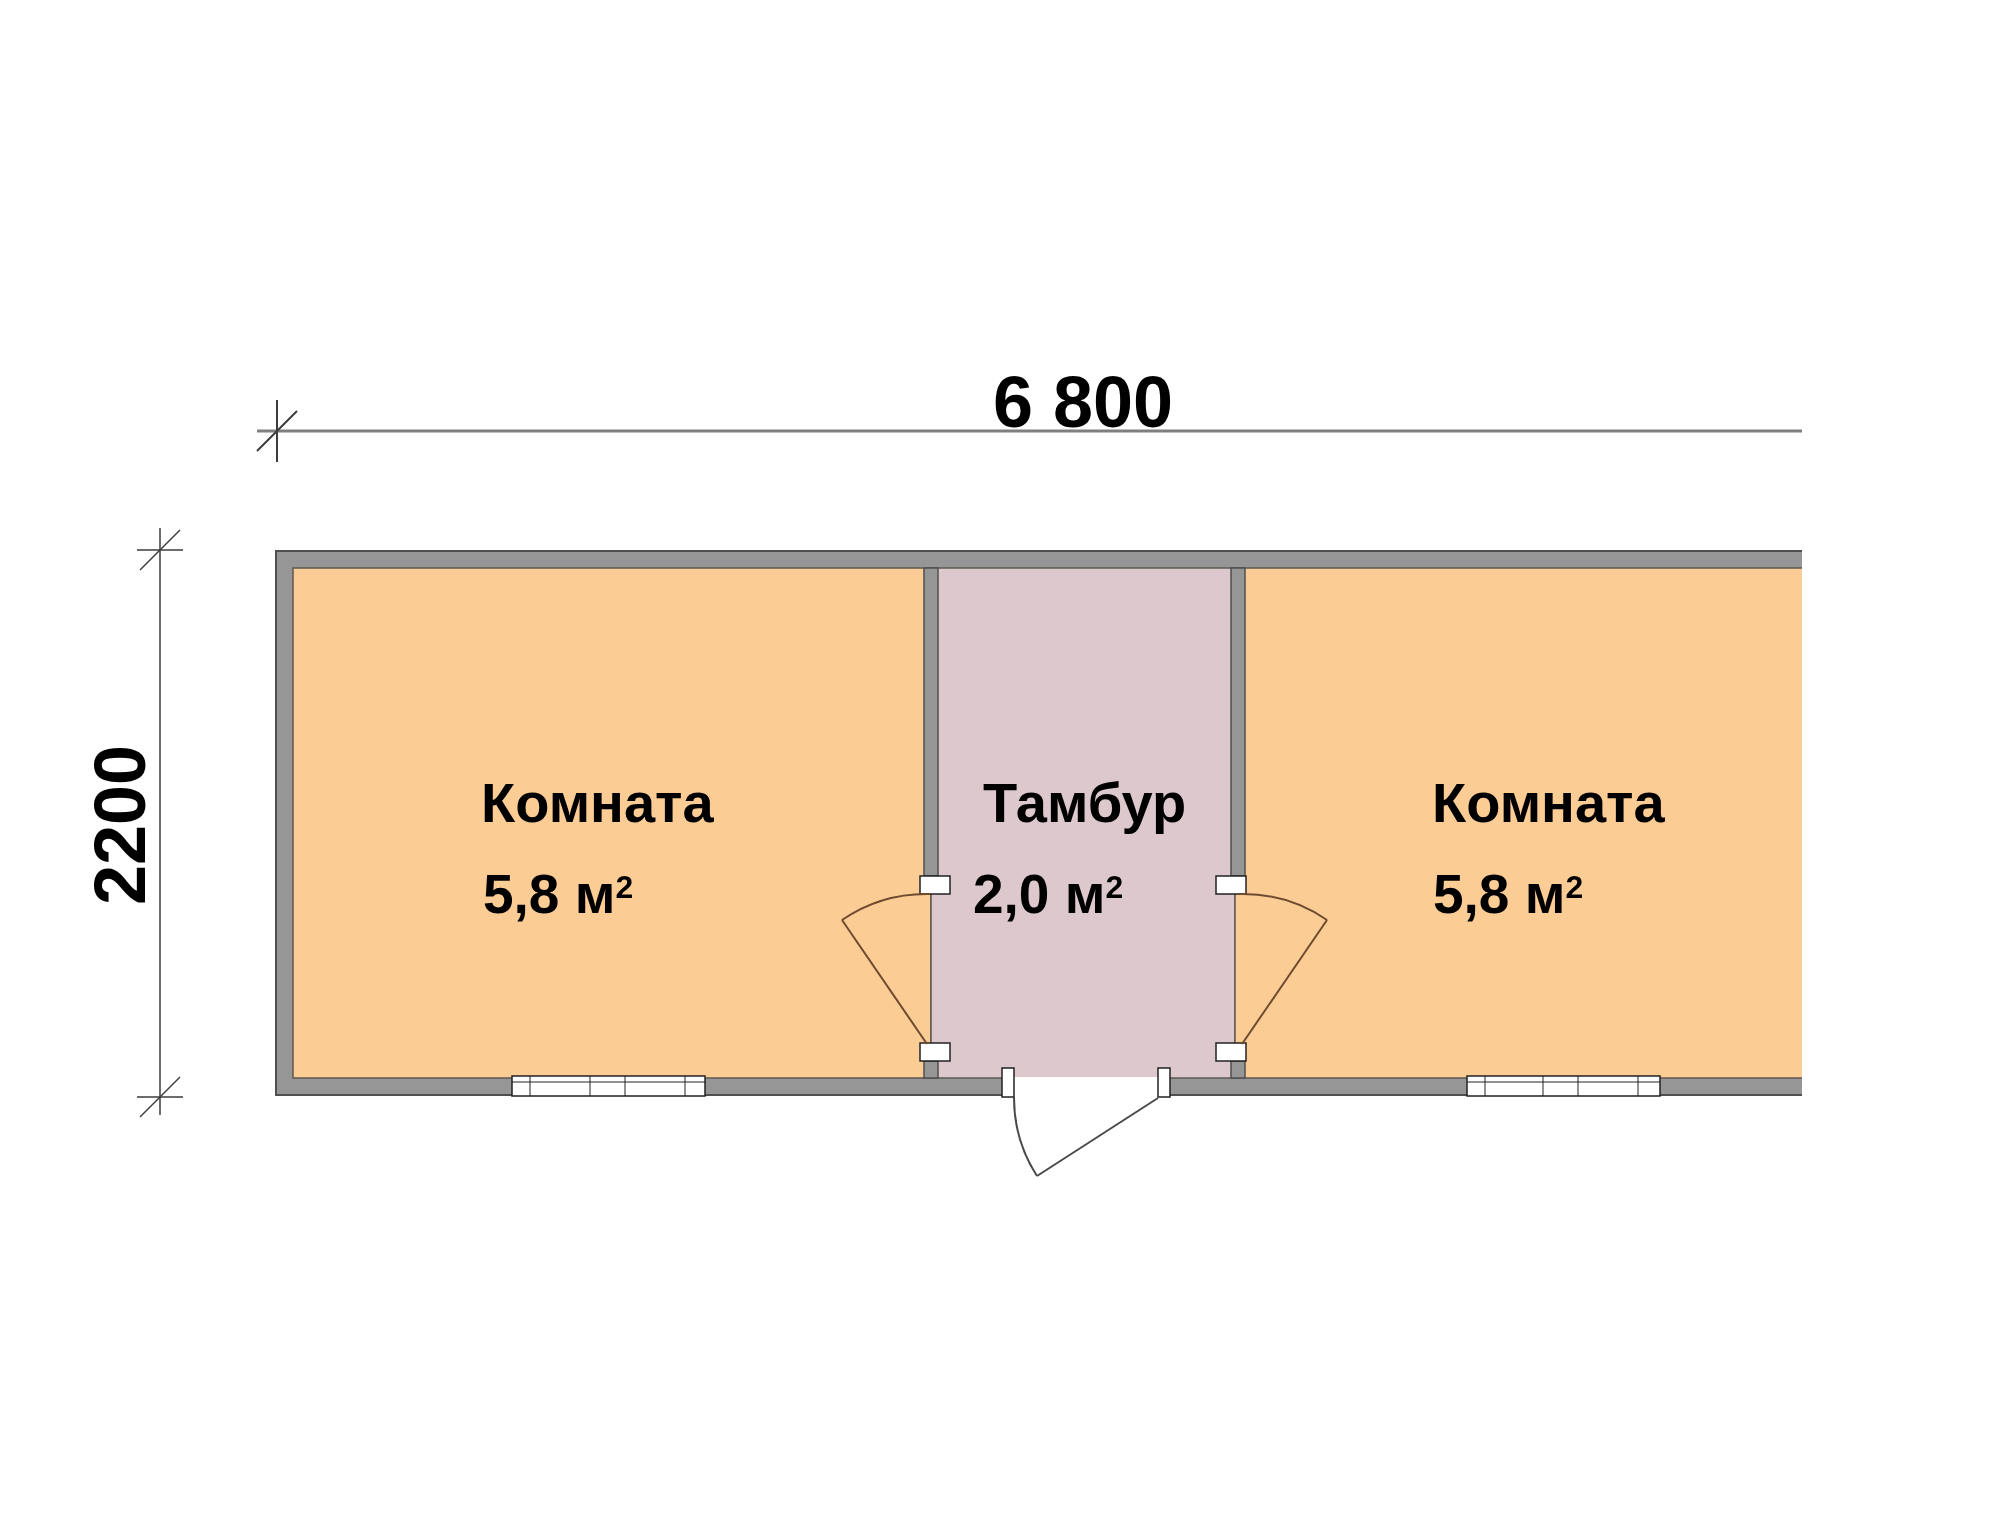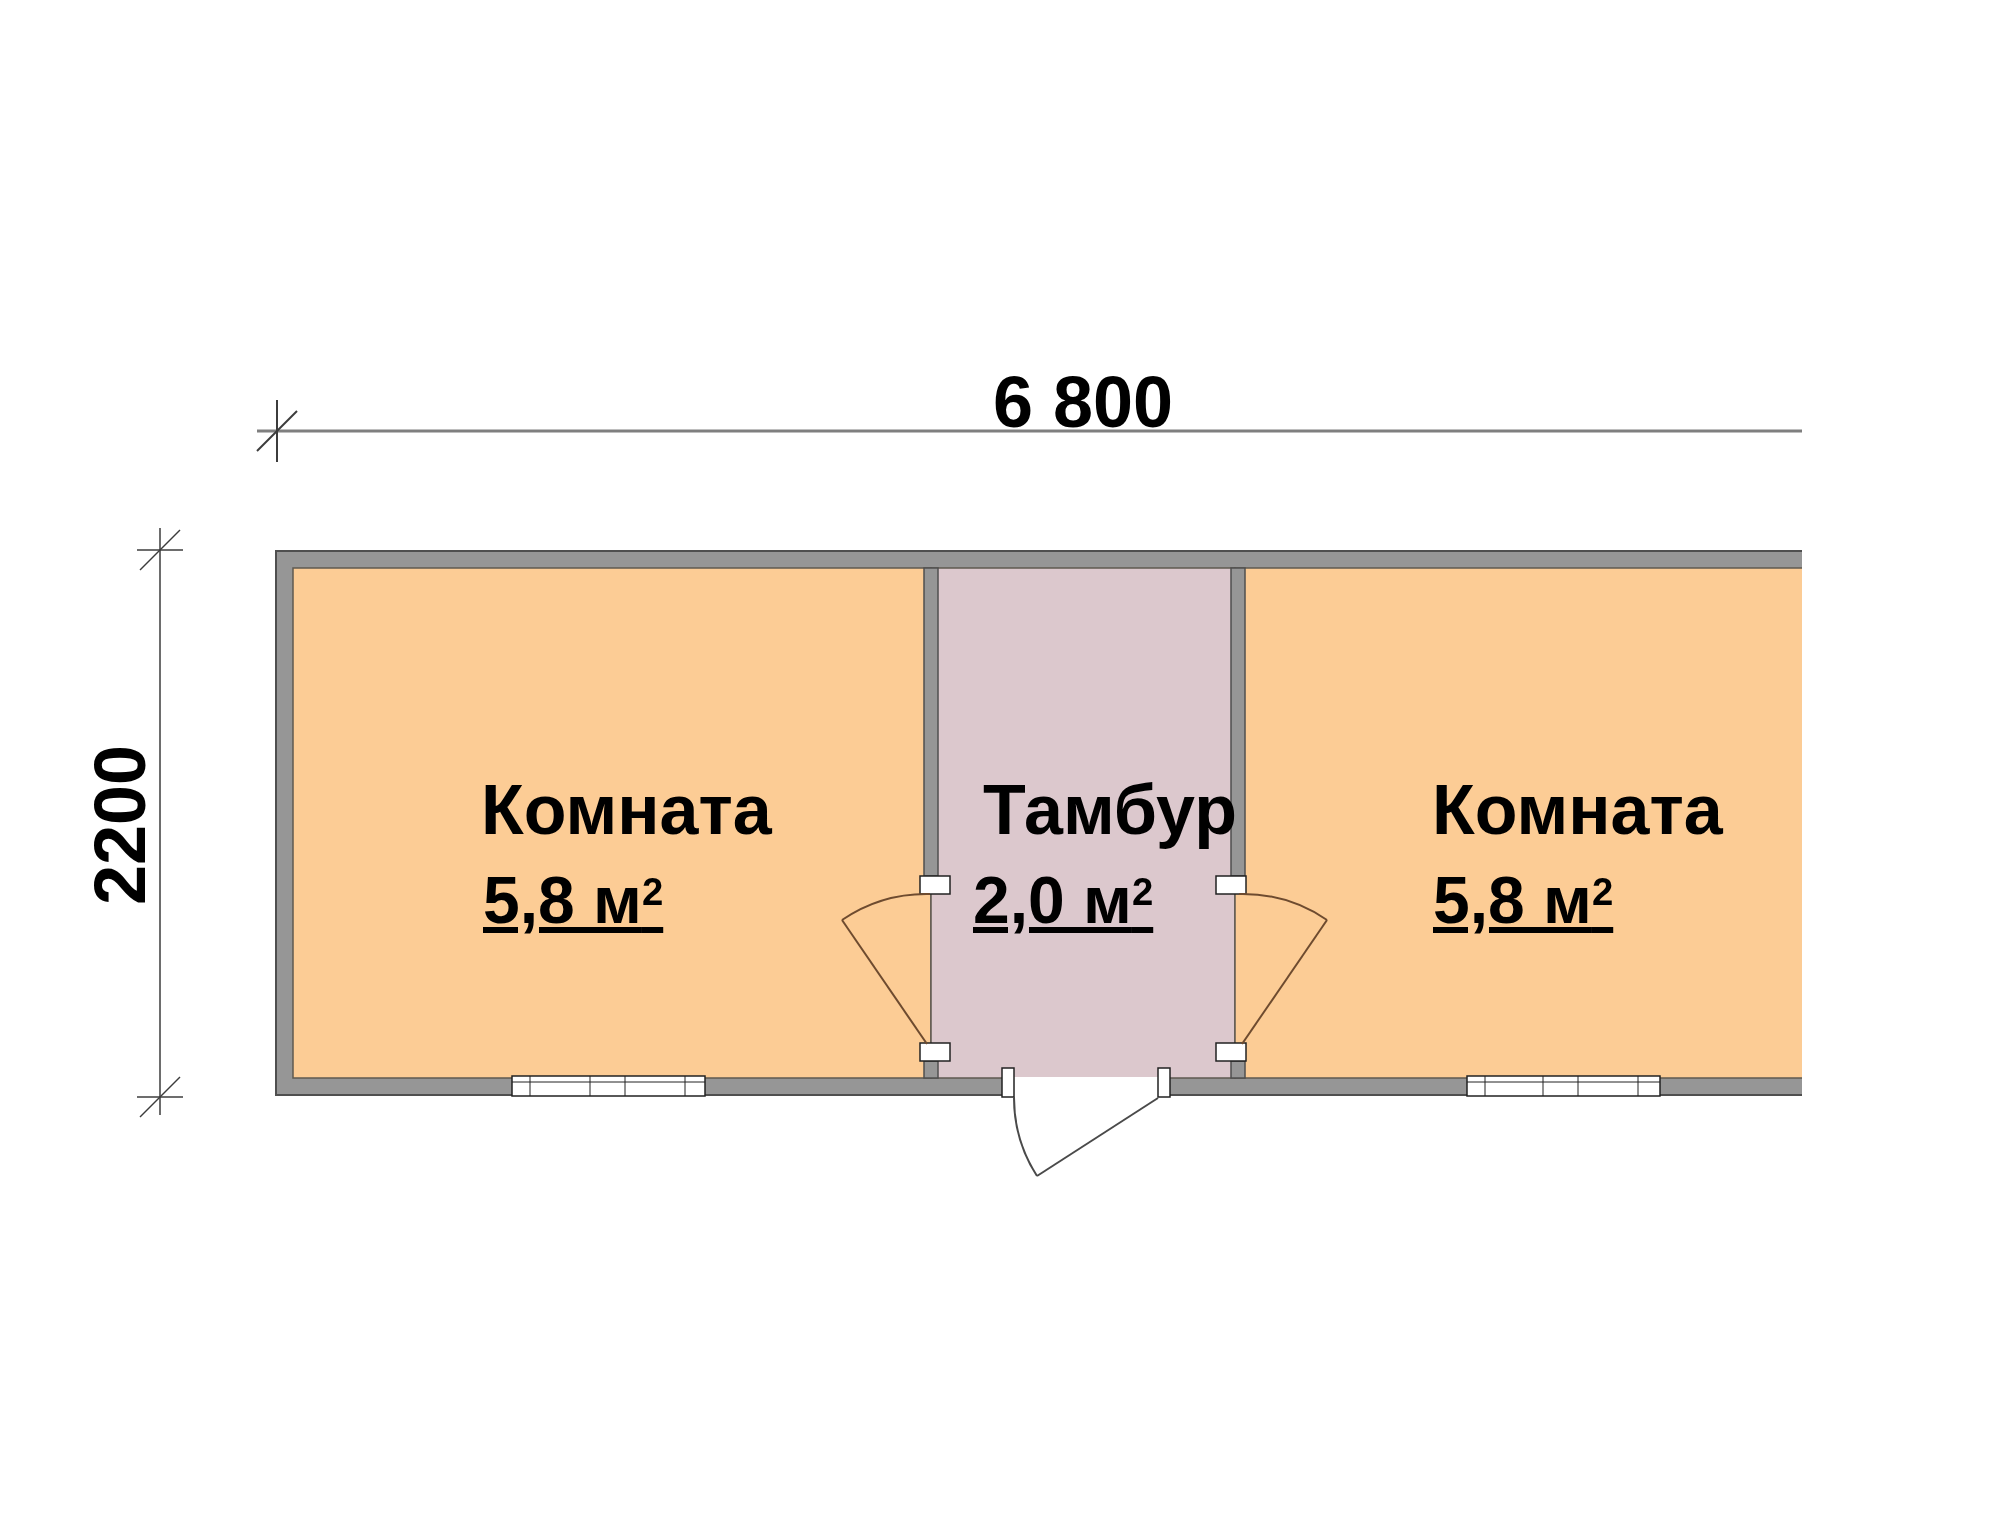--- a/index.html
+++ b/index.html
@@ -1,22 +1,22 @@
 <!DOCTYPE html>
 <html><head>
 <meta charset="utf-8">
 <style>
   html,body{margin:0;padding:0;background:#ffffff;}
   #canvas{position:relative;width:1802px;height:1539px;background:#ffffff;overflow:hidden;
           font-family:"Liberation Sans",sans-serif;}
   #plan-svg{position:absolute;left:0;top:0;}
   .label{position:absolute;font-family:"Liberation Sans",sans-serif;font-weight:bold;
          color:#000;line-height:1;white-space:nowrap;}
-  .room-name{font-size:70px;}
-  .room-area{font-size:66px;text-decoration:underline;}
+  .room-name{font-size:56px;}
+  .room-area{font-size:55px;}
   .room-area .sup{font-size:0.58em;position:relative;top:-0.48em;}
   .dim-label-h{font-size:72px;transform:translateX(-50%);}
   .dim-label-v{font-size:72px;transform:translate(-50%,-50%) rotate(-90deg);}
 </style>
 </head>
 <body>
 
 <div id="canvas">
 
   <svg id="plan-svg" width="2000" height="1539" viewBox="0 0 2000 1539">

